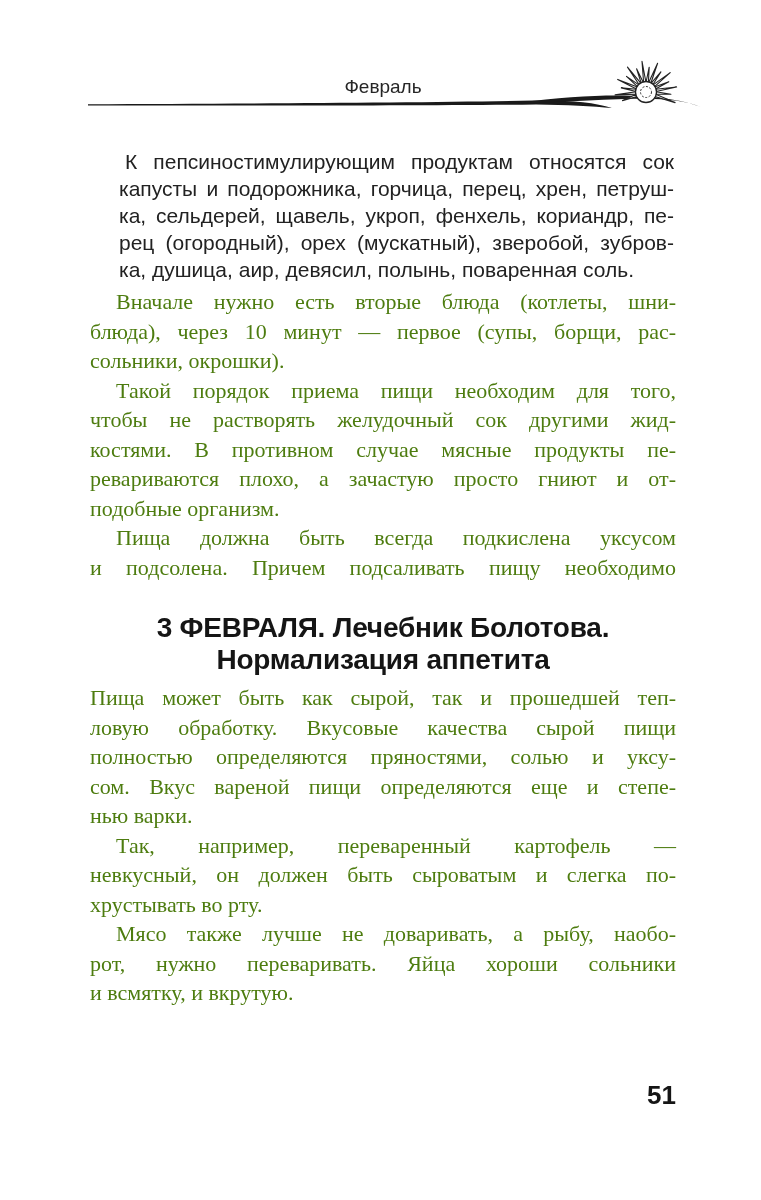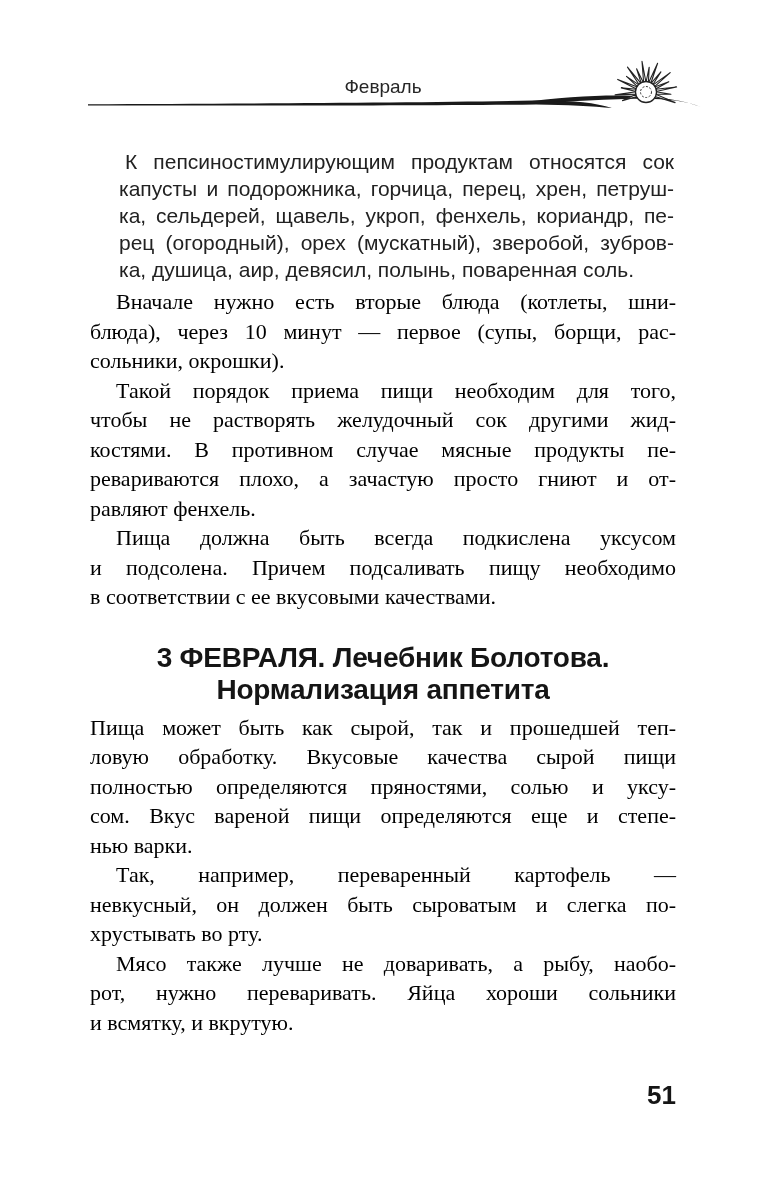--- a/index.html
+++ b/index.html
@@ -51,21 +51,21 @@
     margin: 0 2px 4px 29px;
     font-family: "Liberation Sans", sans-serif;
     font-size: 21px;
     line-height: 27px;
     color: #222222;
   }
   .block.quote .line.first { text-indent: 6px; }
   .block.paragraph {
     font-size: 22px;
     line-height: 29.5px;
-    color: #000000;
+    color: #4d7c0f;
   }
   .block.paragraph.indent .line.first { text-indent: 26px; }
   .section-heading {
     margin: 30px 0 7px 0;
     font-family: "Liberation Sans", sans-serif;
     font-weight: bold;
     font-size: 28px;
     line-height: 32px;
     letter-spacing: -0.2px;
     color: #151515;
@@ -143,26 +143,25 @@
       <div class="block paragraph indent">
         <div class="line first">Вначале нужно есть вторые блюда (котлеты, шни-</div>
         <div class="line">блюда), через 10 минут — первое (супы, борщи, рас-</div>
         <div class="line last">сольники, окрошки).</div>
       </div>
       <div class="block paragraph indent">
         <div class="line first">Такой порядок приема пищи необходим для того,</div>
         <div class="line">чтобы не растворять желудочный сок другими жид-</div>
         <div class="line">костями. В противном случае мясные продукты пе-</div>
         <div class="line">ревариваются плохо, а зачастую просто гниют и от-</div>
-        <div class="line last">равляют фенхель.</div>
+        <div class="line last">подобные организм.</div>
       </div>
       <div class="block paragraph indent">
         <div class="line first">Пища должна быть всегда подкислена уксусом</div>
         <div class="line">и подсолена. Причем подсаливать пищу необходимо</div>
-        <div class="line last">в соответствии с ее вкусовыми качествами.</div>
       </div>
       <h2 class="section-heading">3 ФЕВРАЛЯ. Лечебник Болотова. Нормализация аппетита</h2>
       <div class="block paragraph">
         <div class="line first">Пища может быть как сырой, так и прошедшей теп-</div>
         <div class="line">ловую обработку. Вкусовые качества сырой пищи</div>
         <div class="line">полностью определяются пряностями, солью и уксу-</div>
         <div class="line">сом. Вкус вареной пищи определяются еще и степе-</div>
         <div class="line last">нью варки.</div>
       </div>
       <div class="block paragraph indent">

